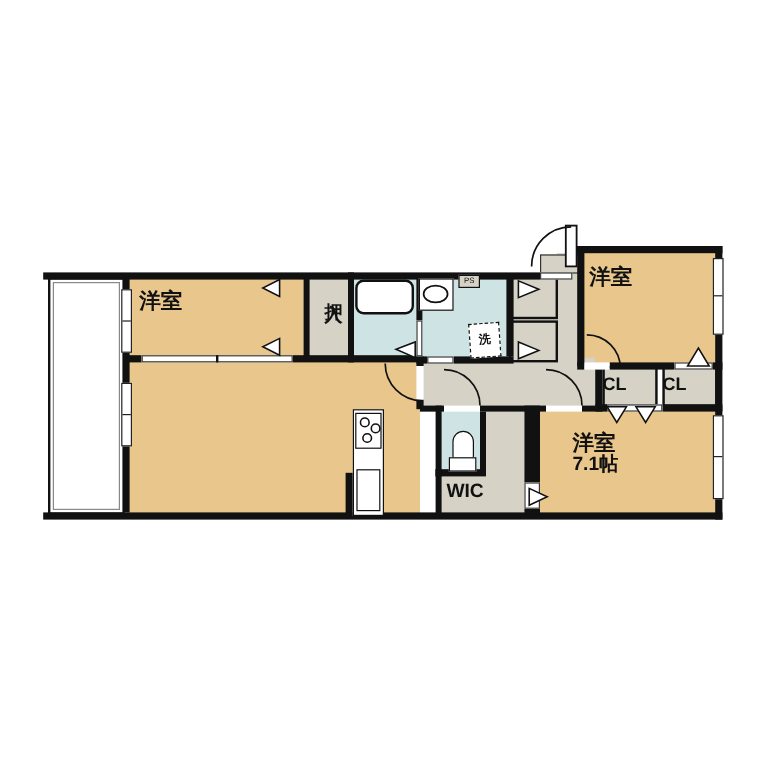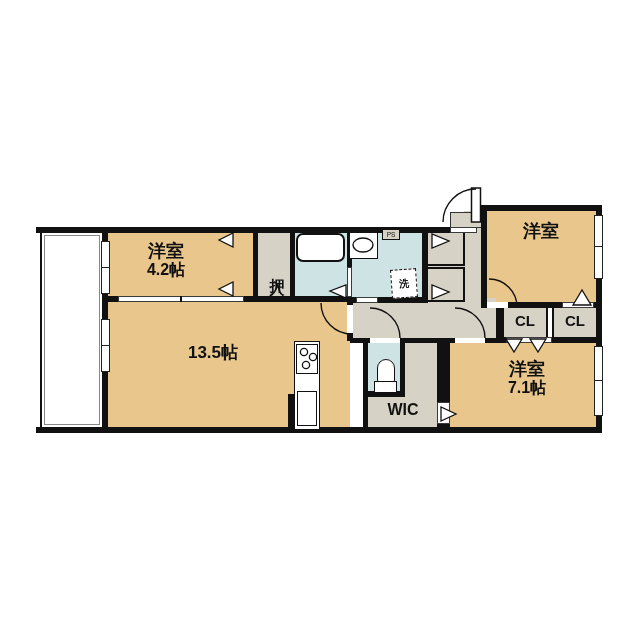--- a/index.html
+++ b/index.html
@@ -9,21 +9,21 @@
   .floor{position:absolute;box-sizing:border-box;z-index:1;}
   .tan{background:#E9C78C;}
   .gray{background:#D6D2C5;}
   .blue{background:#CEE4E4;}
   .wall{position:absolute;background:#111;z-index:2;}
   .gap{position:absolute;background:#fff;border:1px solid #3a3a3a;z-index:3;box-sizing:border-box;}
   .opening{position:absolute;background:#fff;z-index:3;}
   .window{position:absolute;background:#fff;border:1.5px solid #222;z-index:3;box-sizing:border-box;}
   .window .sash{width:100%;height:50%;border-bottom:1.5px solid #222;box-sizing:border-box;}
   .fixture{position:absolute;background:#fff;border:1.5px solid #111;z-index:4;box-sizing:border-box;}
-  .label{position:absolute;z-index:6;text-align:center;font-weight:600;line-height:1.12;white-space:nowrap;}
+  .label{position:absolute;z-index:6;text-align:left;font-weight:600;line-height:1.12;white-space:nowrap;}
   .label .l1{font-size:18px;}
   .label .l2{font-size:16px;}
   .svgtop{position:absolute;left:0;top:0;z-index:5;pointer-events:none;}
   .vert{writing-mode:vertical-rl;text-orientation:upright;}
 </style>
 </head>
 <body>
 
 <div class="stage">
 
@@ -139,25 +139,23 @@
     <polygon points="530,339 546,339 538,352" fill="#fff" stroke="#111" stroke-width="1.3"></polygon>
     <polygon points="441,407 441,421 456,414" fill="#fff" stroke="#111" stroke-width="1.3"></polygon>
     <ellipse cx="363" cy="245" rx="10" ry="7" fill="#fff" stroke="#111" stroke-width="1.4"></ellipse>
     <circle cx="304" cy="352" r="3.6" fill="#fff" stroke="#111" stroke-width="1.3"></circle>
     <circle cx="313" cy="357" r="3.6" fill="#fff" stroke="#111" stroke-width="1.3"></circle>
     <circle cx="306" cy="365" r="3.6" fill="#fff" stroke="#111" stroke-width="1.3"></circle>
   </svg>
 
   <div class="label" style="left:116px;top:241px;width:100px;">
     <div class="l1">洋室</div>
-    <div class="l2">4.2帖</div>
   </div>
   <div class="label vert" style="left:263px;top:240px;width:22px;height:56px;font-size:15px;letter-spacing:2px;">押入</div>
   <div class="label" style="left:163px;top:343px;width:100px;">
-    <div style="font-size:17px;">13.5帖</div>
   </div>
   <div class="label" style="left:491px;top:221px;width:100px;">
     <div class="l1">洋室</div>
   </div>
   <div class="label" style="left:477px;top:359px;width:100px;">
     <div class="l1">洋室</div>
     <div class="l2">7.1帖</div>
   </div>
   <div class="label" style="left:502px;top:313px;width:46px;font-size:15px;">CL</div>
   <div class="label" style="left:552px;top:313px;width:46px;font-size:15px;">CL</div>

